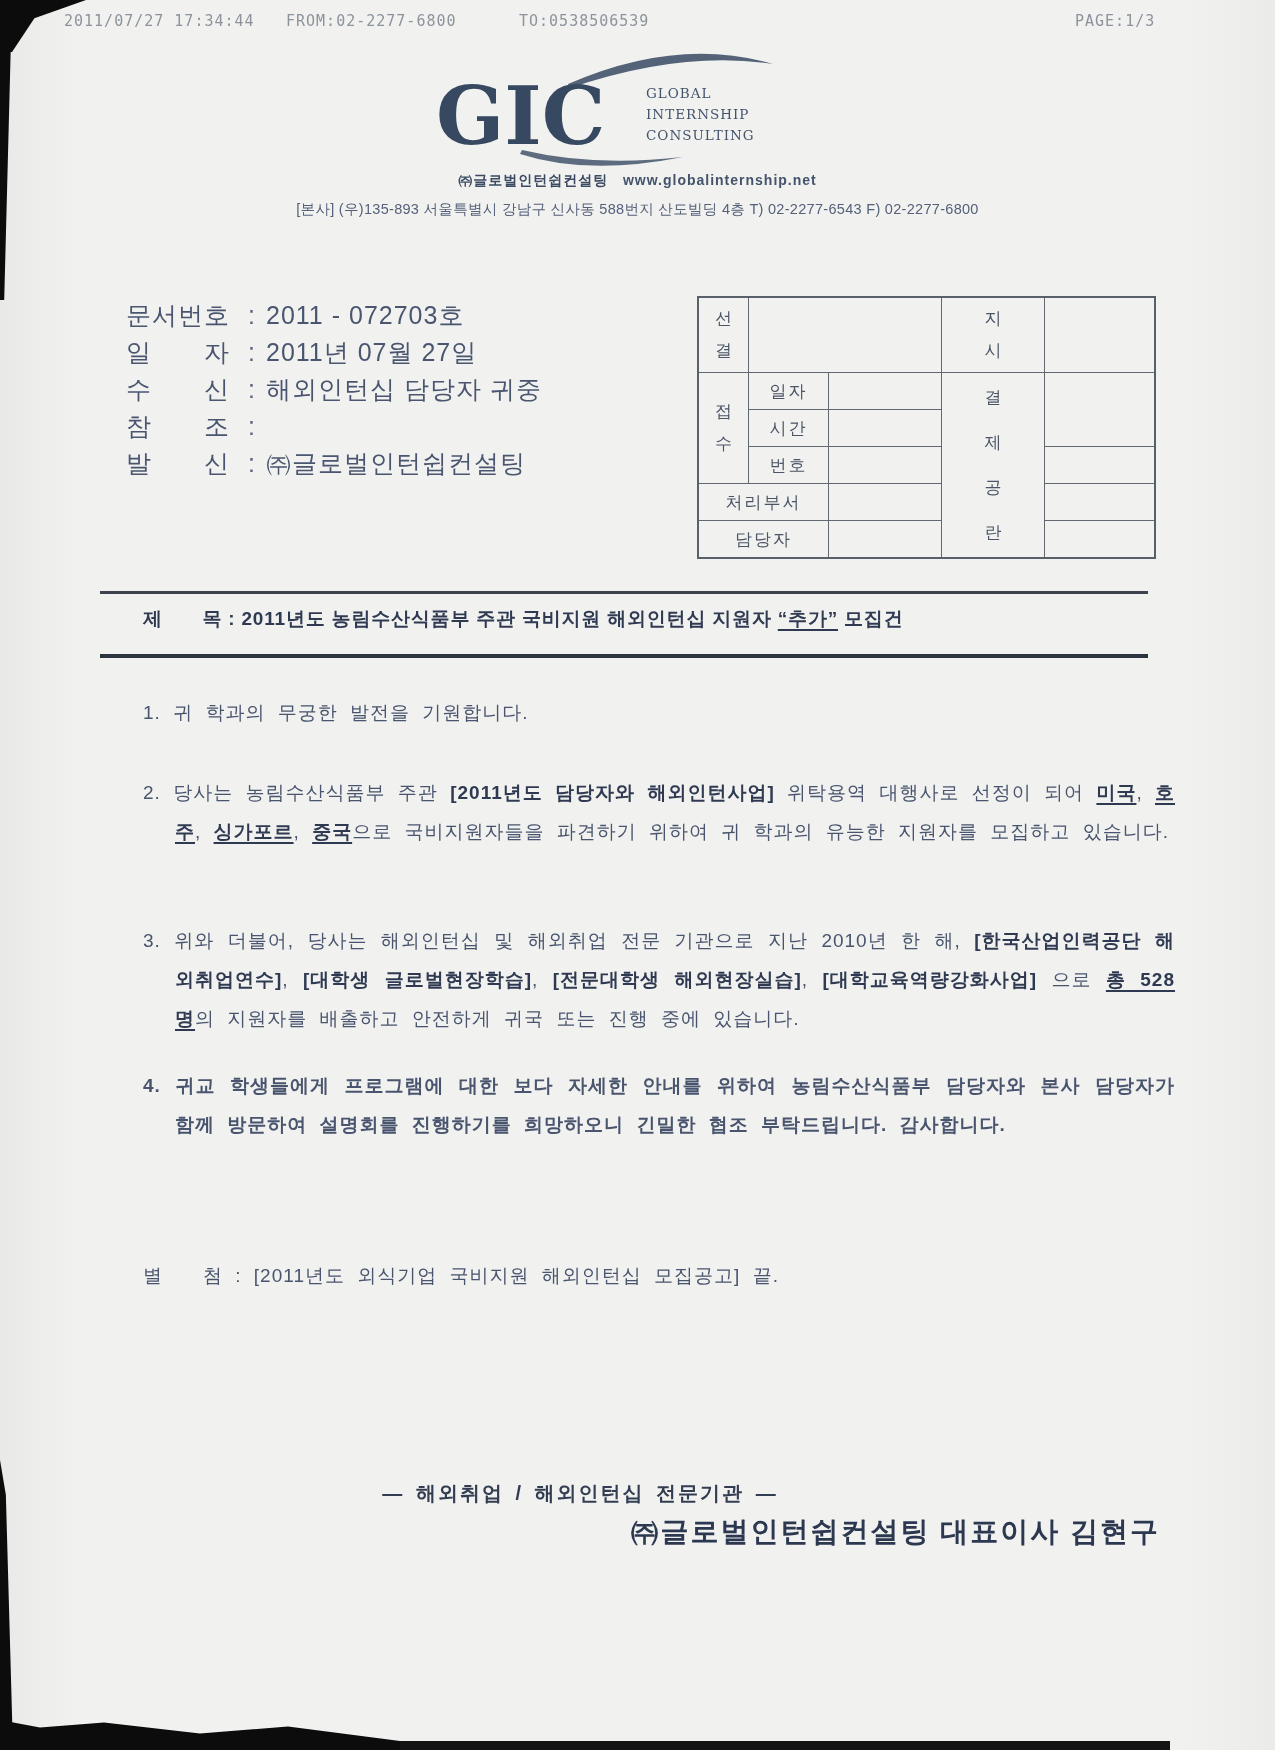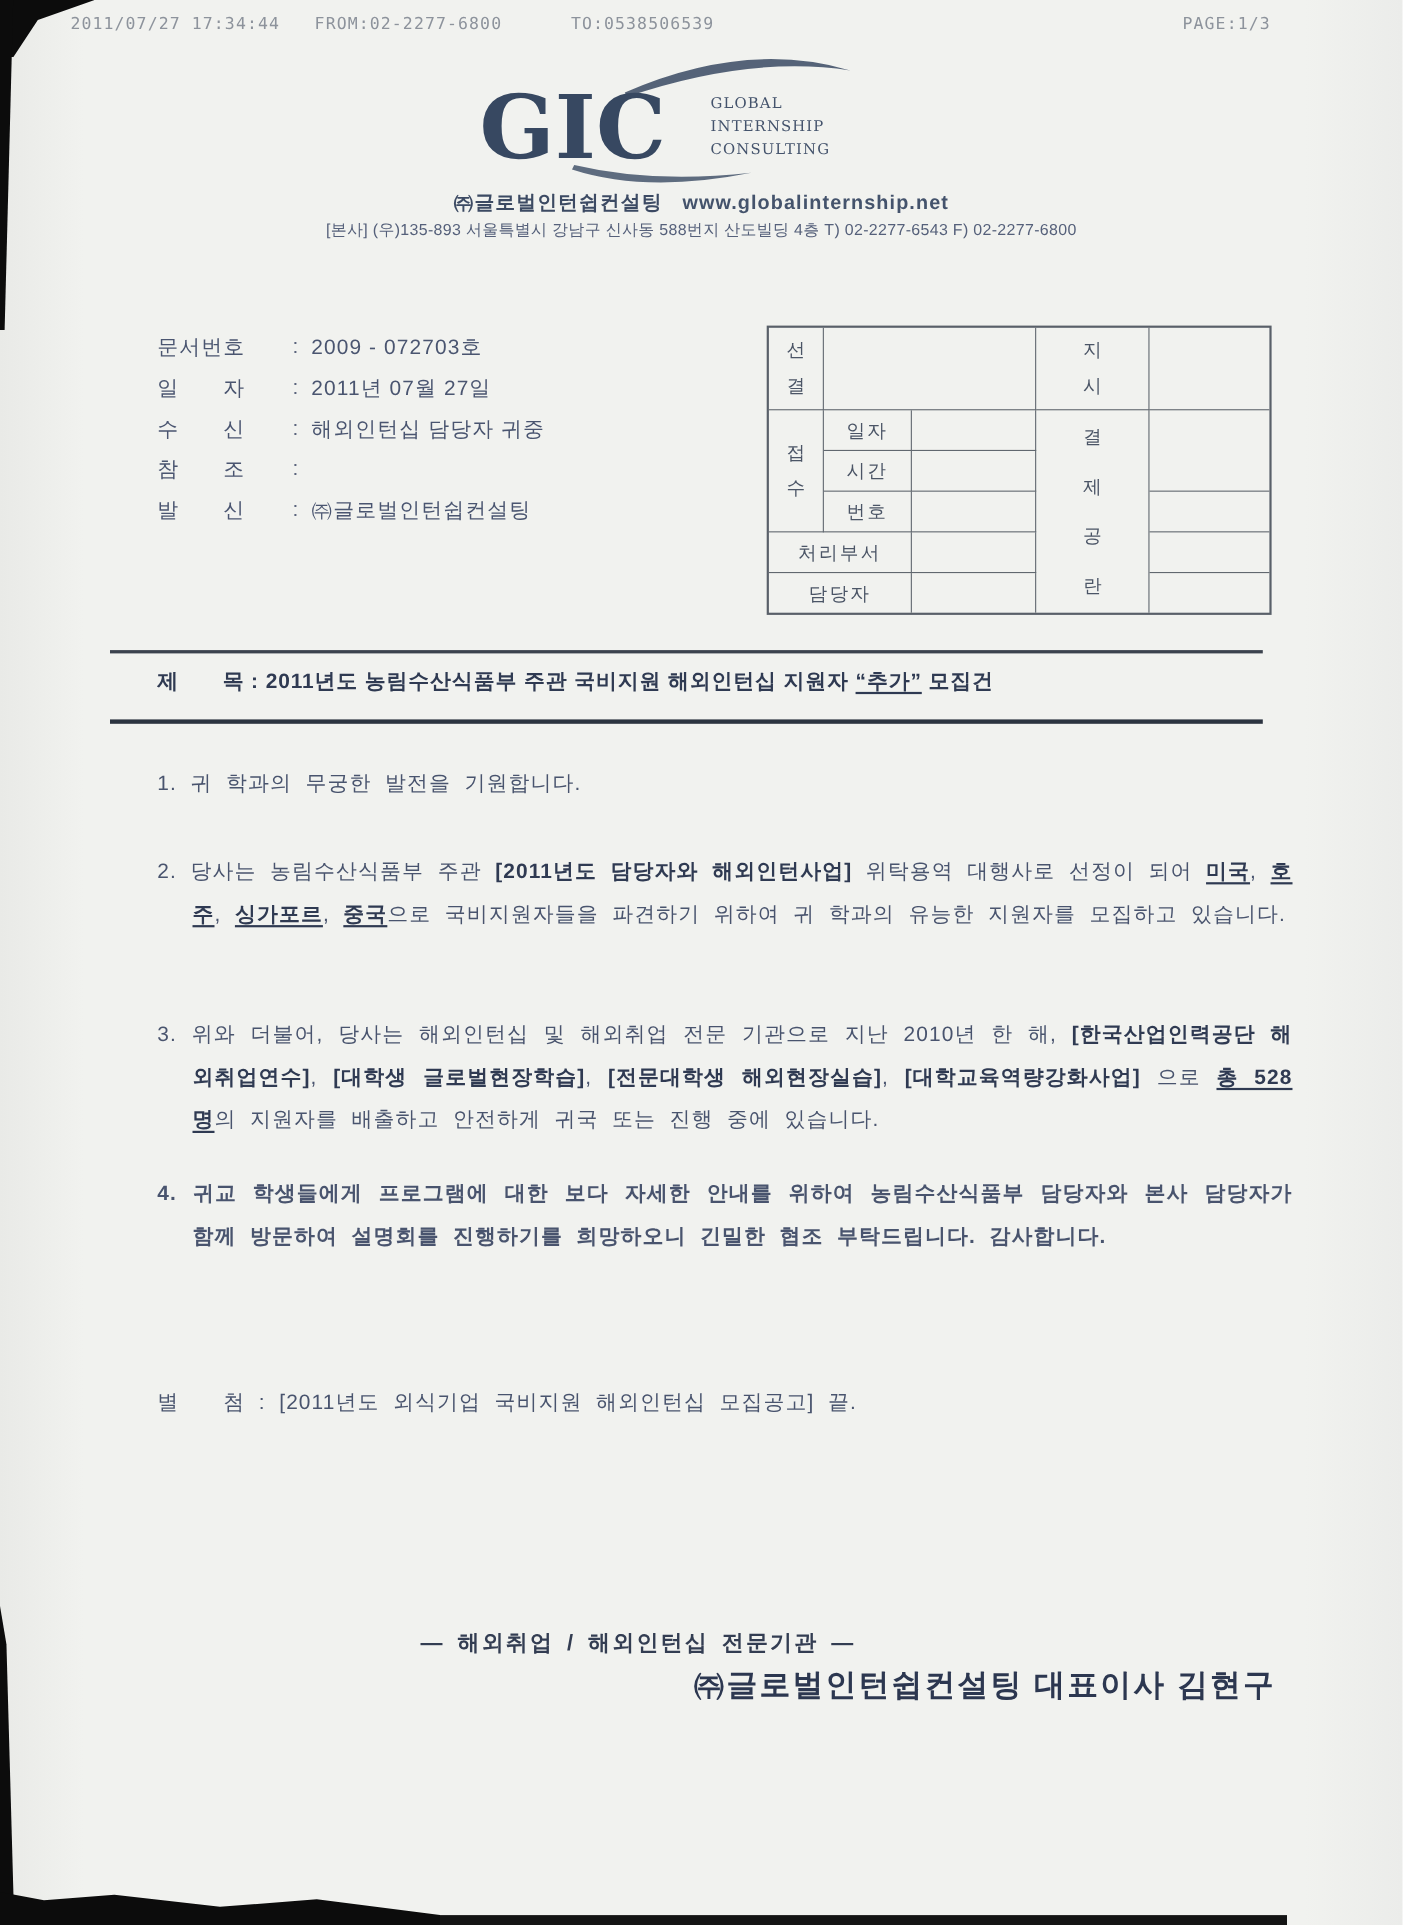--- a/index.html
+++ b/index.html
@@ -19,26 +19,26 @@
   .art-bottom-chunk{left:0;bottom:0;width:400px;height:30px;clip-path:polygon(0 0,10% 25%,26% 8%,50% 45%,72% 22%,100% 70%,100% 100%,0 100%);}
   .art-bottom-line{left:0;bottom:0;width:1170px;height:9px;background:#141414;}
 
   
   .fax-header{position:absolute;top:12px;left:0;width:100%;font-family:"DejaVu Sans Mono","Liberation Mono",monospace;font-size:15px;color:#8d939c;letter-spacing:1px;}
   .fax-header span{position:absolute;white-space:nowrap;}
   .fx-ts{left:64px;} .fx-from{left:286px;} .fx-to{left:519px;} .fx-page{left:1075px;}
 
   
   .logo{position:absolute;left:428px;top:52px;width:360px;height:118px;}
-  .company-line{position:absolute;top:172px;left:0;width:100%;text-align:center;font-size:18px;font-weight:bold;color:#3c4a63;letter-spacing:1px;}
+  .company-line{position:absolute;top:172px;left:0;width:100%;text-align:center;font-size:14px;font-weight:bold;color:#3c4a63;letter-spacing:1px;}
   .company-line .site{font-weight:bold;color:#44536c;}
   .address-line{position:absolute;top:200px;left:0;width:100%;text-align:center;font-size:14.5px;color:#55607a;letter-spacing:0.3px;}
 
   
-  .meta{position:absolute;left:143px;top:297px;width:520px;font-size:19px;letter-spacing:1px;color:#4a5570;}
+  .meta{position:absolute;left:126px;top:297px;width:520px;font-size:25px;letter-spacing:1px;color:#4a5570;}
   .meta-row{display:flex;height:37px;align-items:center;}
   .meta-label{display:inline-block;width:112px;white-space:pre;}
   .meta-sep{display:inline-block;width:28px;text-align:center;color:#5a647c;}
   .meta-value{white-space:pre;}
   .meta-row.extra .meta-value{margin-left:16px;}
 
   
   .approval{position:absolute;left:697px;top:296px;width:455px;height:259px;
     display:grid;grid-template-columns:50px 80px 113px 103px 109px;
     grid-template-rows:75px 37px 37px 37px 37px 36px;
@@ -111,21 +111,21 @@
     <span>&nbsp;</span>
     <span class="site">www.globalinternship.net</span>
   </div>
 
   <div class="address-line">[본사] (우)135-893 서울특별시 강남구 신사동 588번지 산도빌딩 4층 T) 02-2277-6543 F) 02-2277-6800</div>
 
   <div class="meta">
     <div class="meta-row">
       <span class="meta-label">문서번호</span>
       <span class="meta-sep">:</span>
-      <span class="meta-value">2009 - 072703호</span>
+      <span class="meta-value">2011 - 072703호</span>
     </div>
     <div class="meta-row">
       <span class="meta-label">일　　자</span>
       <span class="meta-sep">:</span>
       <span class="meta-value">2011년 07월 27일</span>
     </div>
     <div class="meta-row">
       <span class="meta-label">수　　신</span>
       <span class="meta-sep">:</span>
       <span class="meta-value">해외인턴십 담당자 귀중</span>

